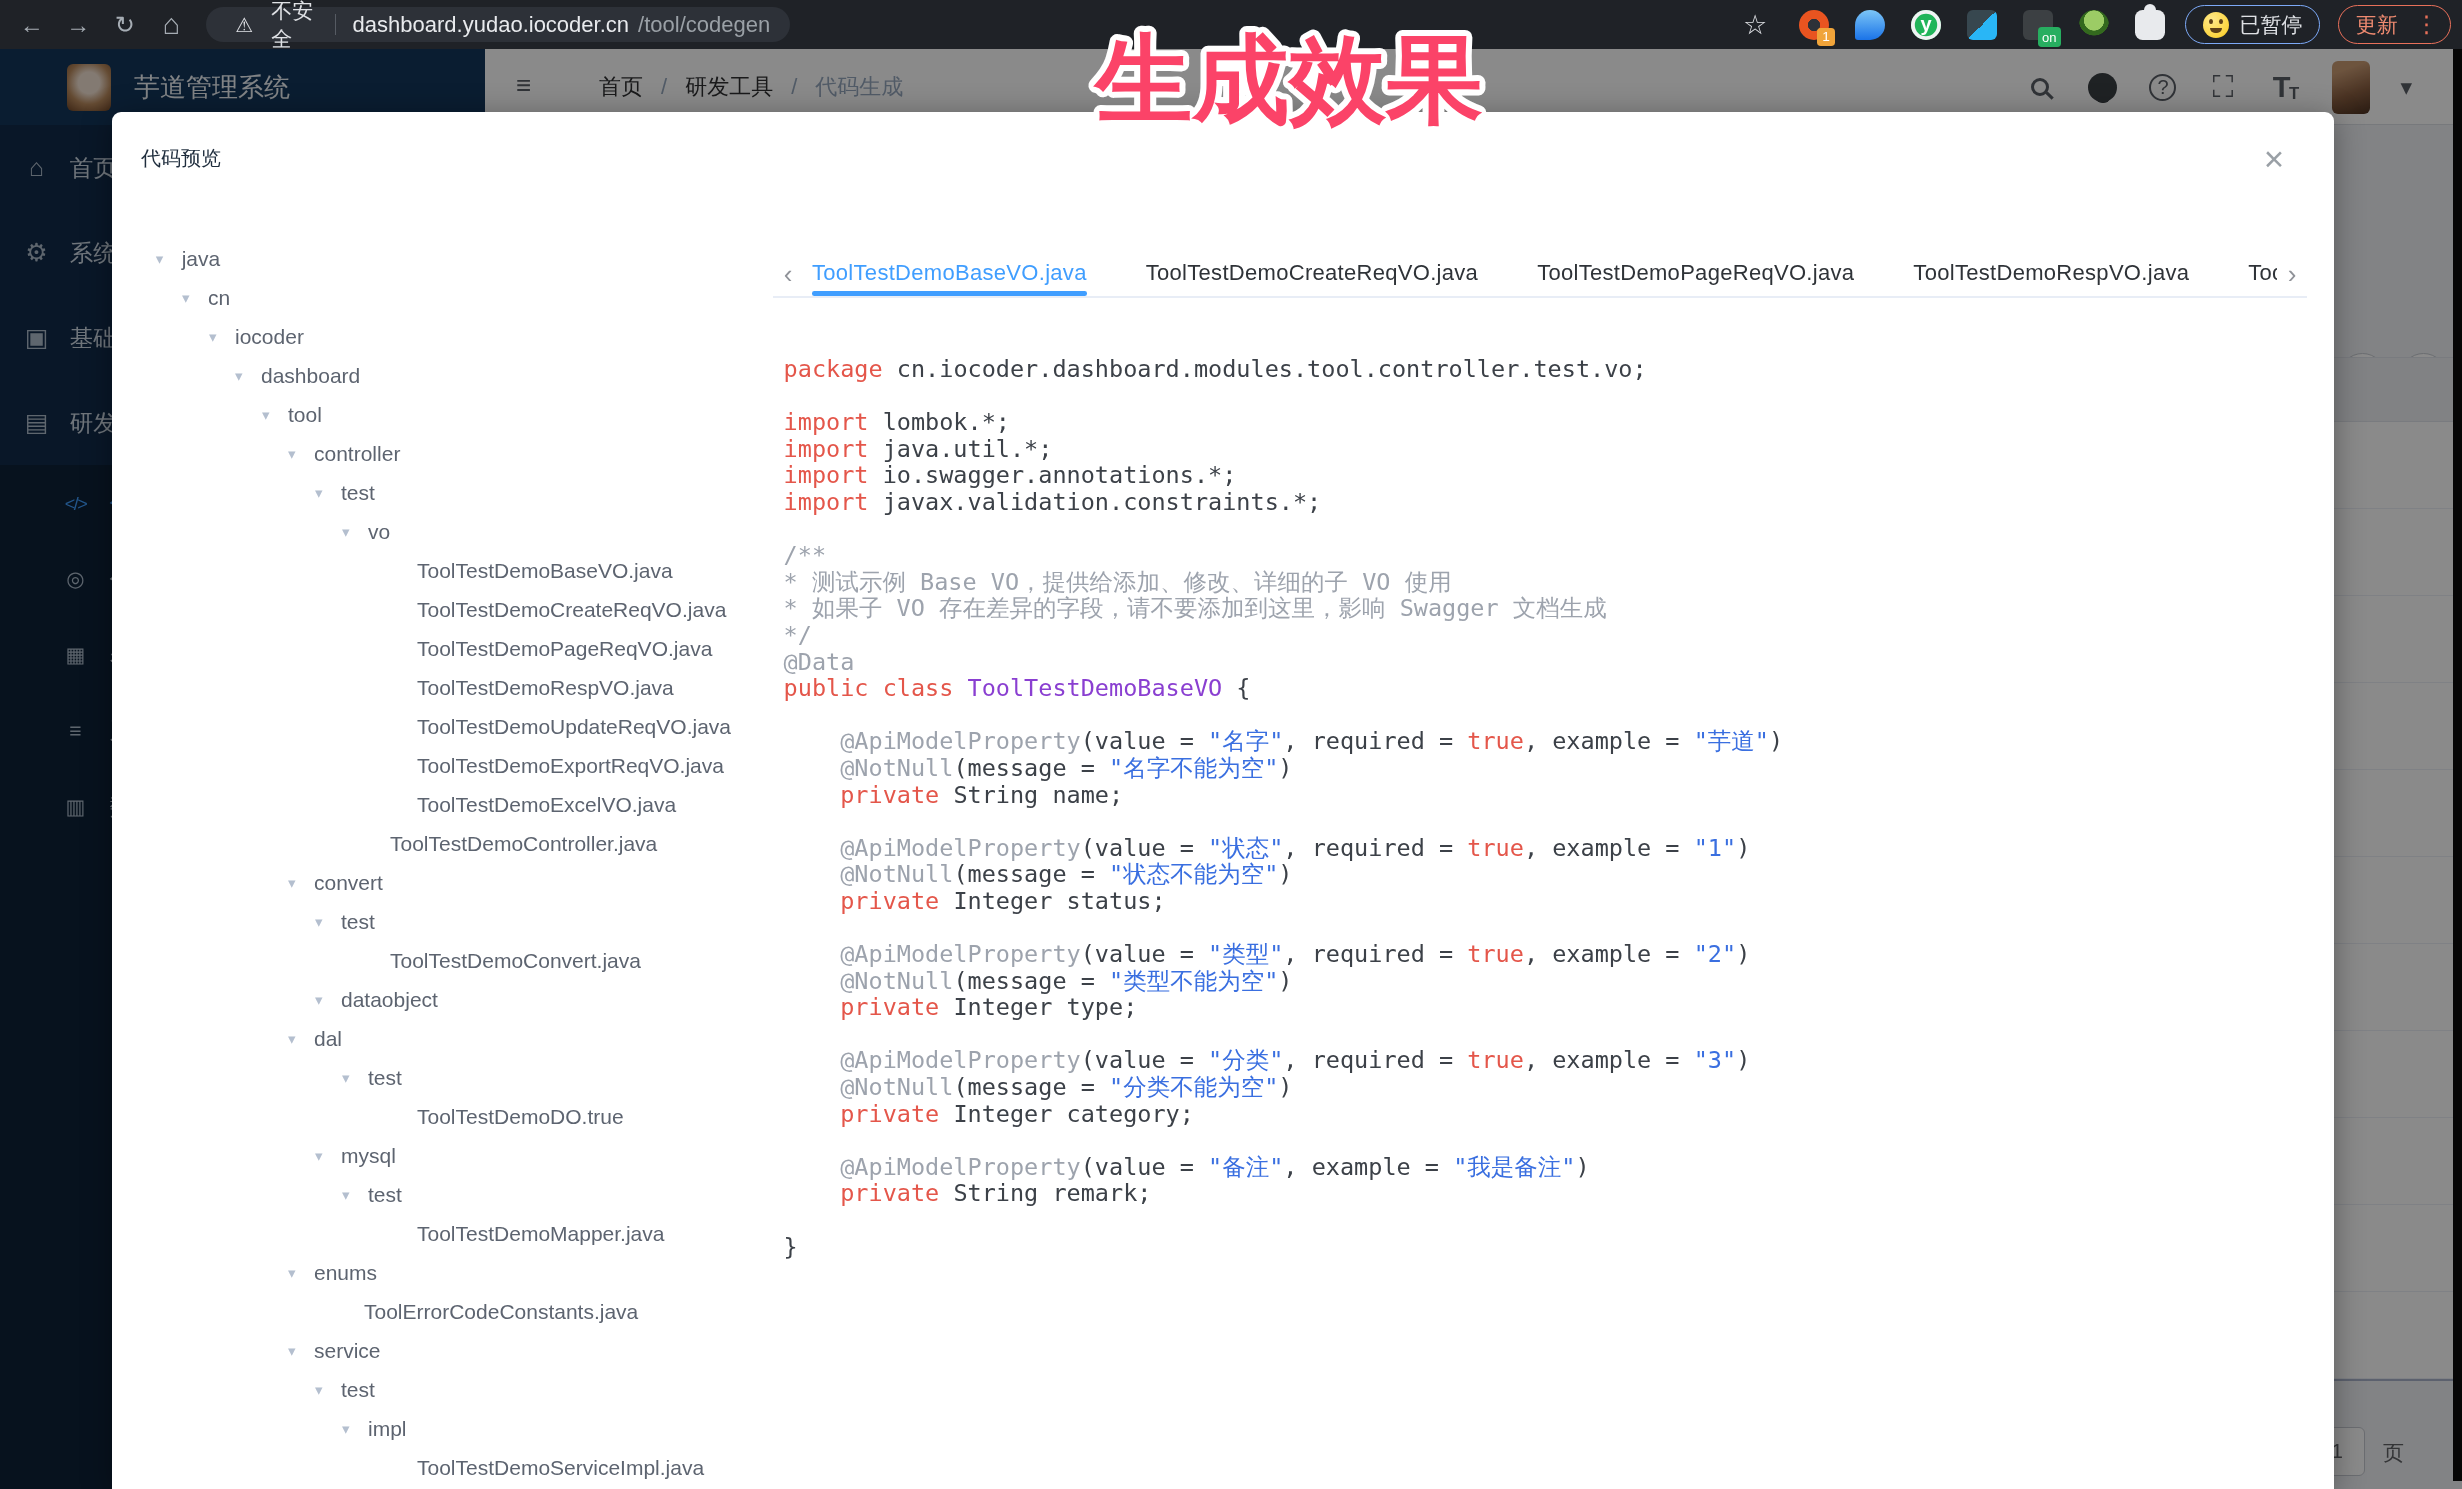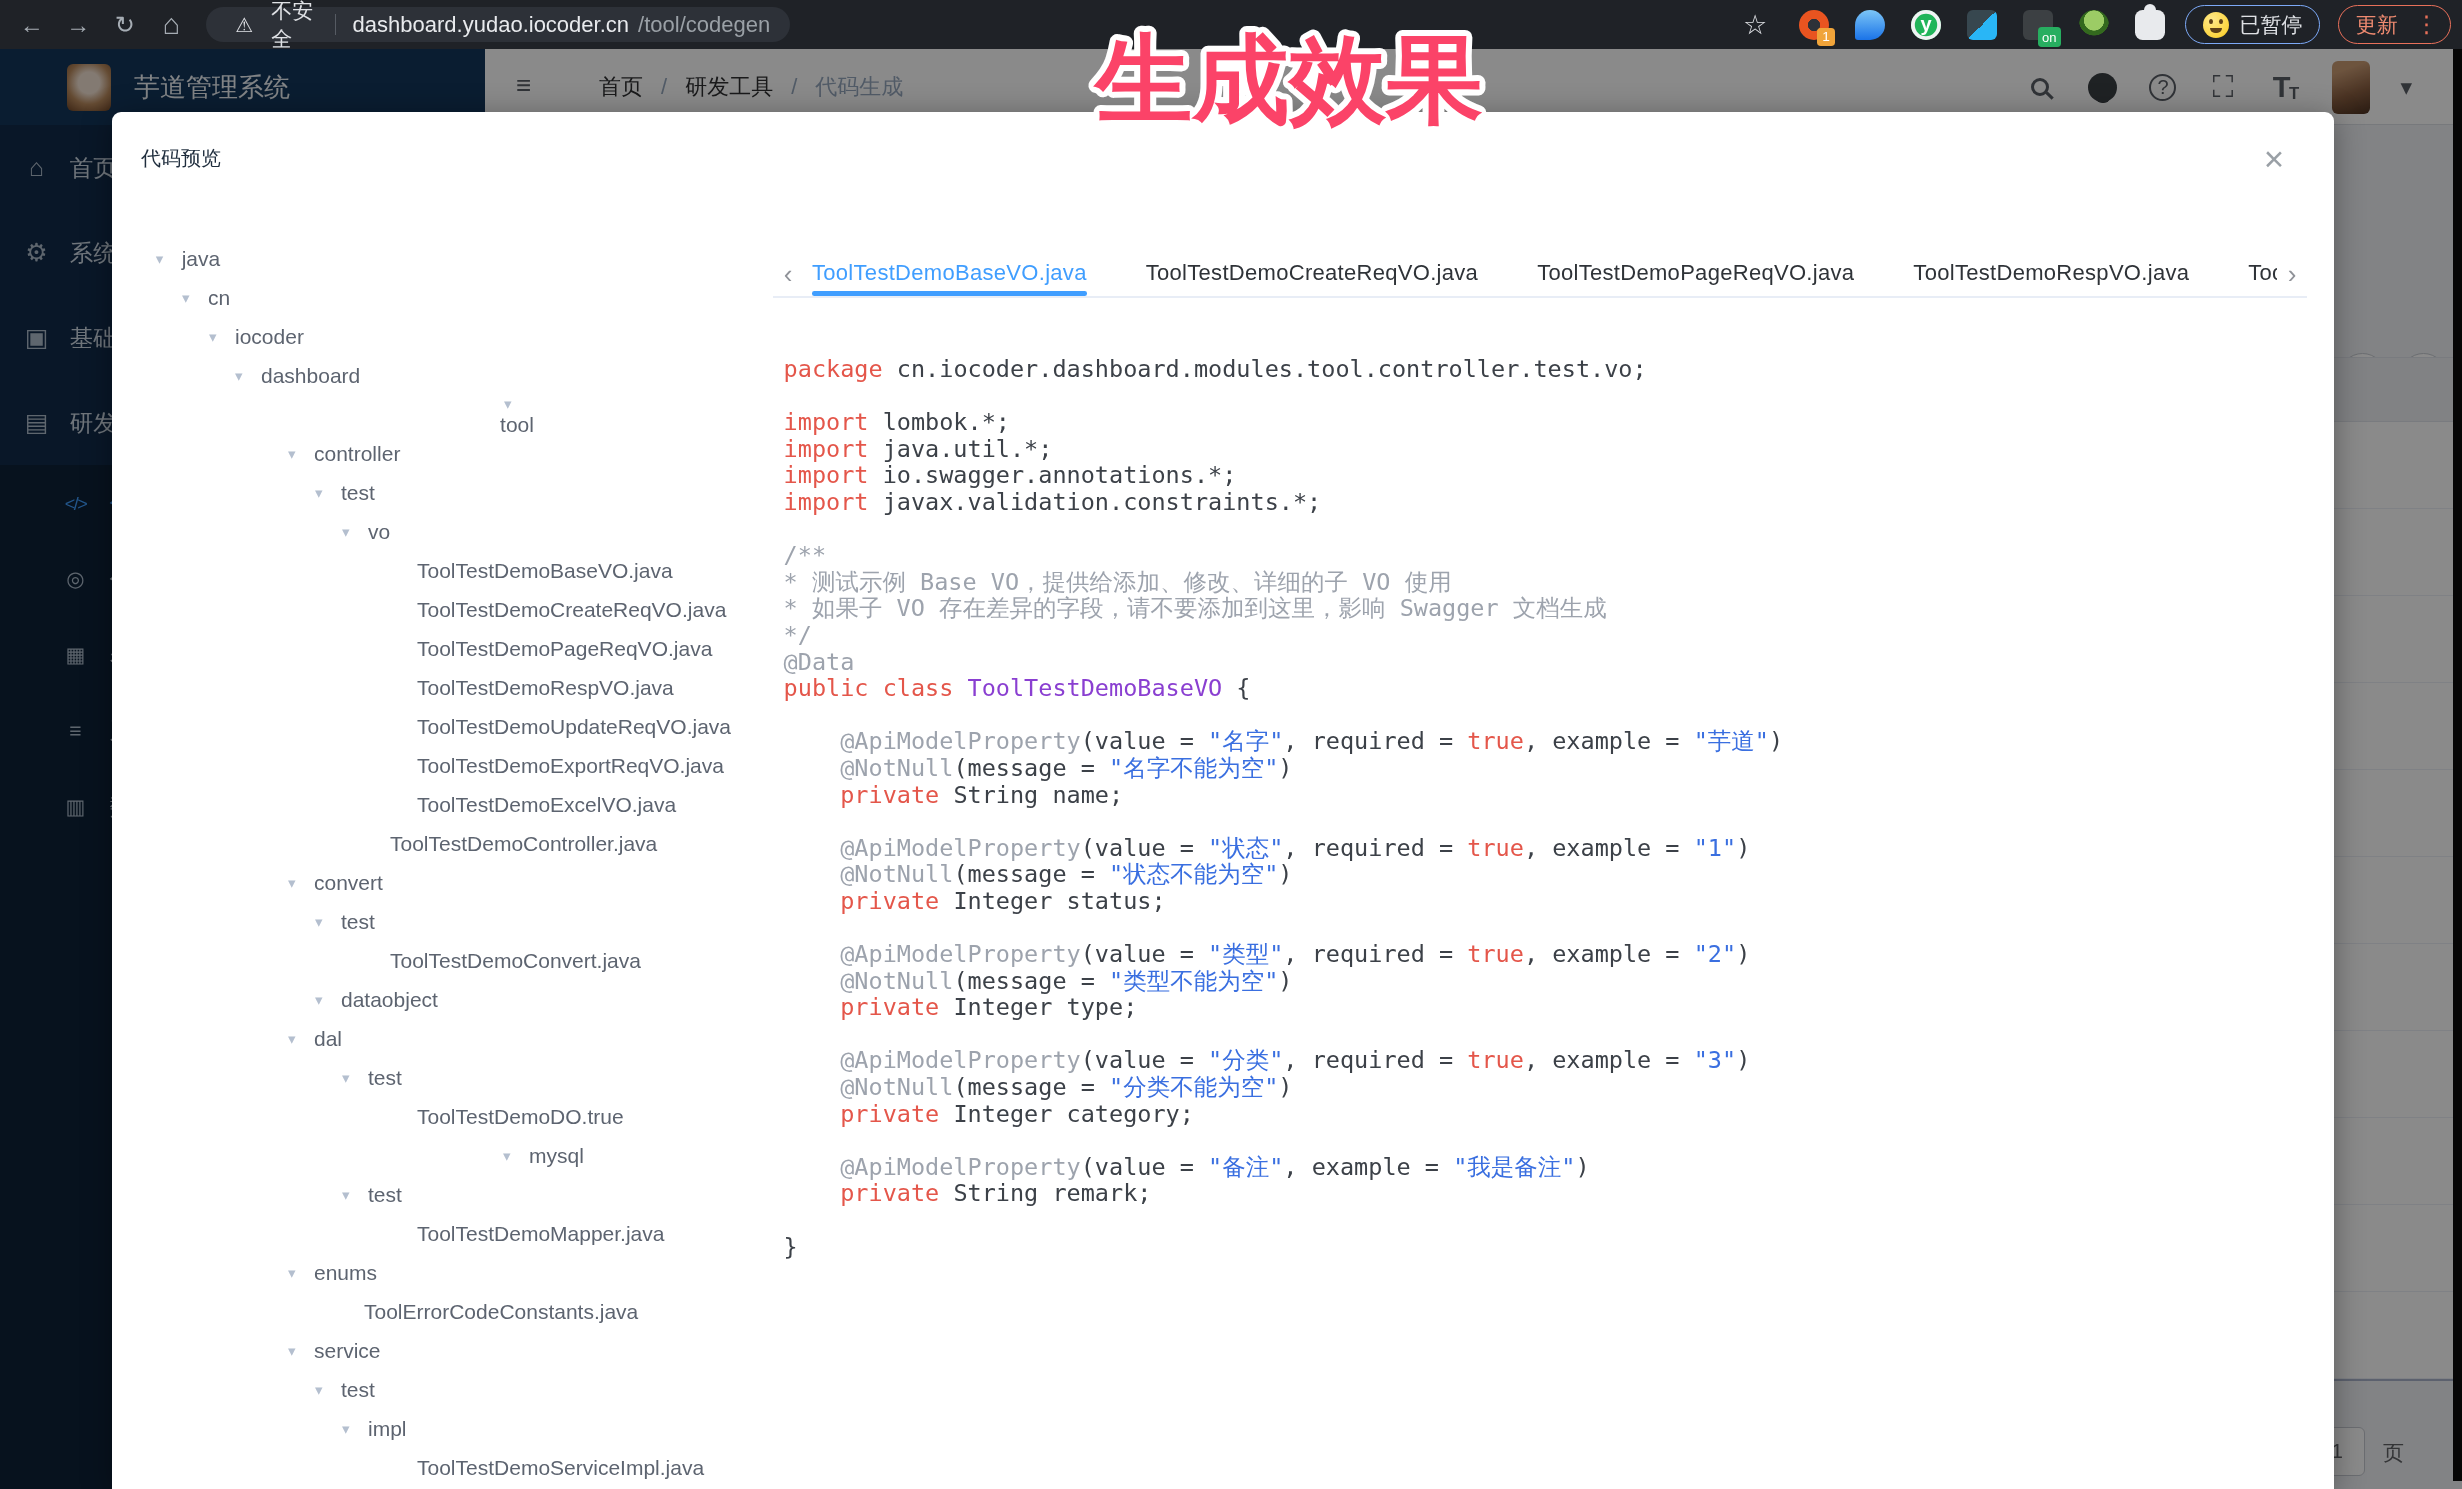--- a/index.html
+++ b/index.html
@@ -323,21 +323,21 @@
           <div class="">cn</div>
         </div>
         <div class="t-row" style="padding-left: 67px;">
           <div class="t-caret"></div>
           <div class="">iocoder</div>
         </div>
         <div class="t-row" style="padding-left: 93px;">
           <div class="t-caret"></div>
           <div class="">dashboard</div>
         </div>
-        <div class="t-row" style="padding-left: 120px; flex-direction: column;">
+        <div class="t-row" style="padding-left: 120px;">
           <div class="t-caret"></div>
           <div class="">tool</div>
         </div>
         <div class="t-row" style="padding-left: 146px;">
           <div class="t-caret"></div>
           <div class="">controller</div>
         </div>
         <div class="t-row" style="padding-left: 173px;">
           <div class="t-caret"></div>
           <div class="">test</div>
@@ -389,21 +389,21 @@
           <div class="t-caret"></div>
           <div class="">dal</div>
         </div>
         <div class="t-row" style="padding-left: 200px;">
           <div class="t-caret"></div>
           <div class="">test</div>
         </div>
         <div class="t-row" style="padding-left: 275px;">
           <div class="">ToolTestDemoDO.true</div>
         </div>
-        <div class="t-row" style="padding-left: 173px; justify-content: center;">
+        <div class="t-row" style="padding-left: 173px;">
           <div class="t-caret"></div>
           <div class="">mysql</div>
         </div>
         <div class="t-row" style="padding-left: 200px;">
           <div class="t-caret"></div>
           <div class="">test</div>
         </div>
         <div class="t-row" style="padding-left: 275px;">
           <div class="">ToolTestDemoMapper.java</div>
         </div>

